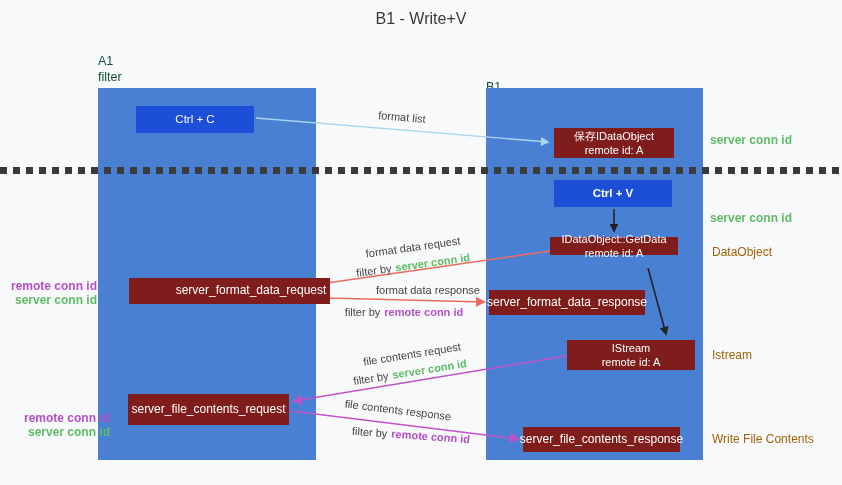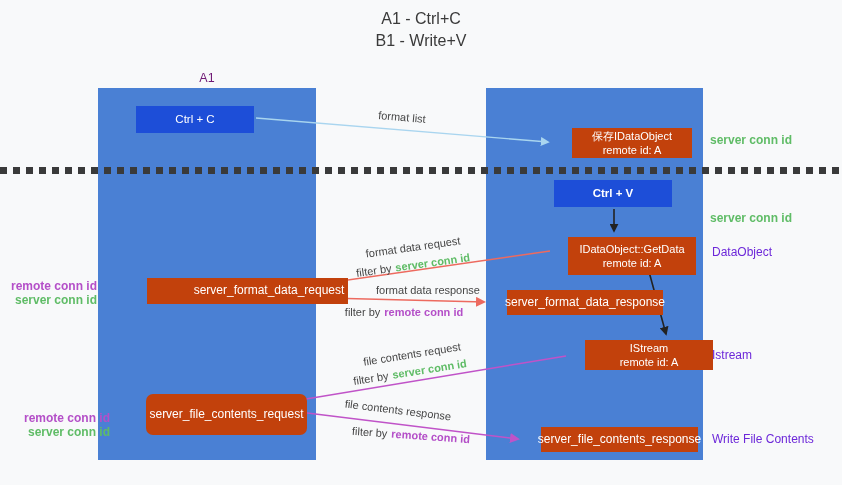--- a/index.html
+++ b/index.html
@@ -2,53 +2,52 @@
 <html><head>
 <meta charset="utf-8">
 <style>
   html,body{margin:0;padding:0;}
   body{font-family:"Liberation Sans",sans-serif;background:#f8f9fa;}
   .canvas{position:relative;width:842px;height:485px;background:#f8f9fa;overflow:hidden;}
 
   .title{position:absolute;top:8px;left:0;width:100%;text-align:center;
          font-size:16px;color:#3a3a3a;line-height:1.35;}
 
-  .colheader{position:absolute;top:71px;width:218px;text-align:center;
-             font-size:12.5px;color:#701a75;line-height:1.25;}
+  .colheader{position:absolute;top:54px;width:218px;
+             font-size:12.5px;color:#14532d;line-height:1.25;}
 
   .col{position:absolute;top:88px;height:372px;background:#4a80d4;z-index:1;}
 
   .dotline{position:absolute;top:167px;left:0;width:842px;height:7px;z-index:2;
            background:repeating-linear-gradient(90deg,#3a3a3a 0 7px,transparent 7px 13px);}
 
   svg.arrows{position:absolute;top:0;left:0;z-index:3;}
 
   .box{position:absolute;z-index:4;display:flex;flex-direction:column;
        align-items:center;justify-content:center;color:#ffffff;
        text-align:center;line-height:1.3;}
   .green{background:#1d4ed8;font-size:11.5px;}
-  .orange{background:#c2410c;font-size:11px;margin-left:18px;}
+  .orange{background:#7f1d1d;font-size:11px;}
   .orange.wide{font-size:12px;}
 
   .albl{position:absolute;z-index:5;font-size:11px;color:#464646;white-space:nowrap;}
   .albl span + span{margin-left:4px;}
 
   .slbl{position:absolute;z-index:5;font-size:12px;white-space:nowrap;}
-  .dark{color:#6d28d9;}
+  .dark{color:#a16207;}
   .gtxt{color:#5fbc66;font-weight:bold;}
   .ptxt{color:#b44fc8;font-weight:bold;}
   .ralign{text-align:right;}
 </style>
 </head>
 <body>
 
 <div class="canvas">
 
   <div class="title">
-    <div>A1 - Ctrl+C</div>
     <div>B1 - Write+V</div>
   </div>
 
   <div class="colheader" style="left:98px;">
     <div>A1</div>
     <div>filter</div>
   </div>
   <div class="colheader" style="left:486px;width:217px;margin-top:26px;">
     <div>B1</div>
     <div>connection</div>
@@ -89,39 +88,39 @@
 
   <div class="box orange" style="left:554px;top:128px;width:120px;height:30px;">
     <div>保存IDataObject</div>
     <div>remote id: A</div>
   </div>
 
   <div class="box green" style="left:554px;top:180px;width:118px;height:27px;font-weight:bold;">
     <div>Ctrl + V</div>
   </div>
 
-  <div class="box orange" style="left:550px;top:237px;width:128px;height:38px;">
+  <div class="box orange" style="left:550px;top:237px;width:128px;height:18px;">
     <div>IDataObject::GetData</div>
     <div>remote id: A</div>
   </div>
 
   <div class="box orange wide" style="left:129px;top:278px;width:158px;height:26px;padding-left:43px;">
     <div>server_format_data_request</div>
   </div>
 
   <div class="box orange wide" style="left:489px;top:290px;width:156px;height:25px;">
     <div>server_format_data_response</div>
   </div>
 
   <div class="box orange" style="left:567px;top:340px;width:128px;height:30px;">
     <div>IStream</div>
     <div>remote id: A</div>
   </div>
 
-  <div class="box orange wide" style="left:128px;top:394px;width:161px;height:41px;border-radius:7px;">
+  <div class="box orange wide" style="left:128px;top:394px;width:161px;height:31px;">
     <div>server_file_contents_request</div>
   </div>
 
   <div class="box orange wide" style="left:523px;top:427px;width:157px;height:25px;text-align:right;">
     <div>server_file_contents_response</div>
   </div>
 
   <div class="albl" style="left:402px;top:117px;transform:translate(-50%,-50%) rotate(5deg);">format list</div>
 
   <div class="albl" style="left:413px;top:247px;transform:translate(-50%,-50%) rotate(-8deg);">format data request</div>

